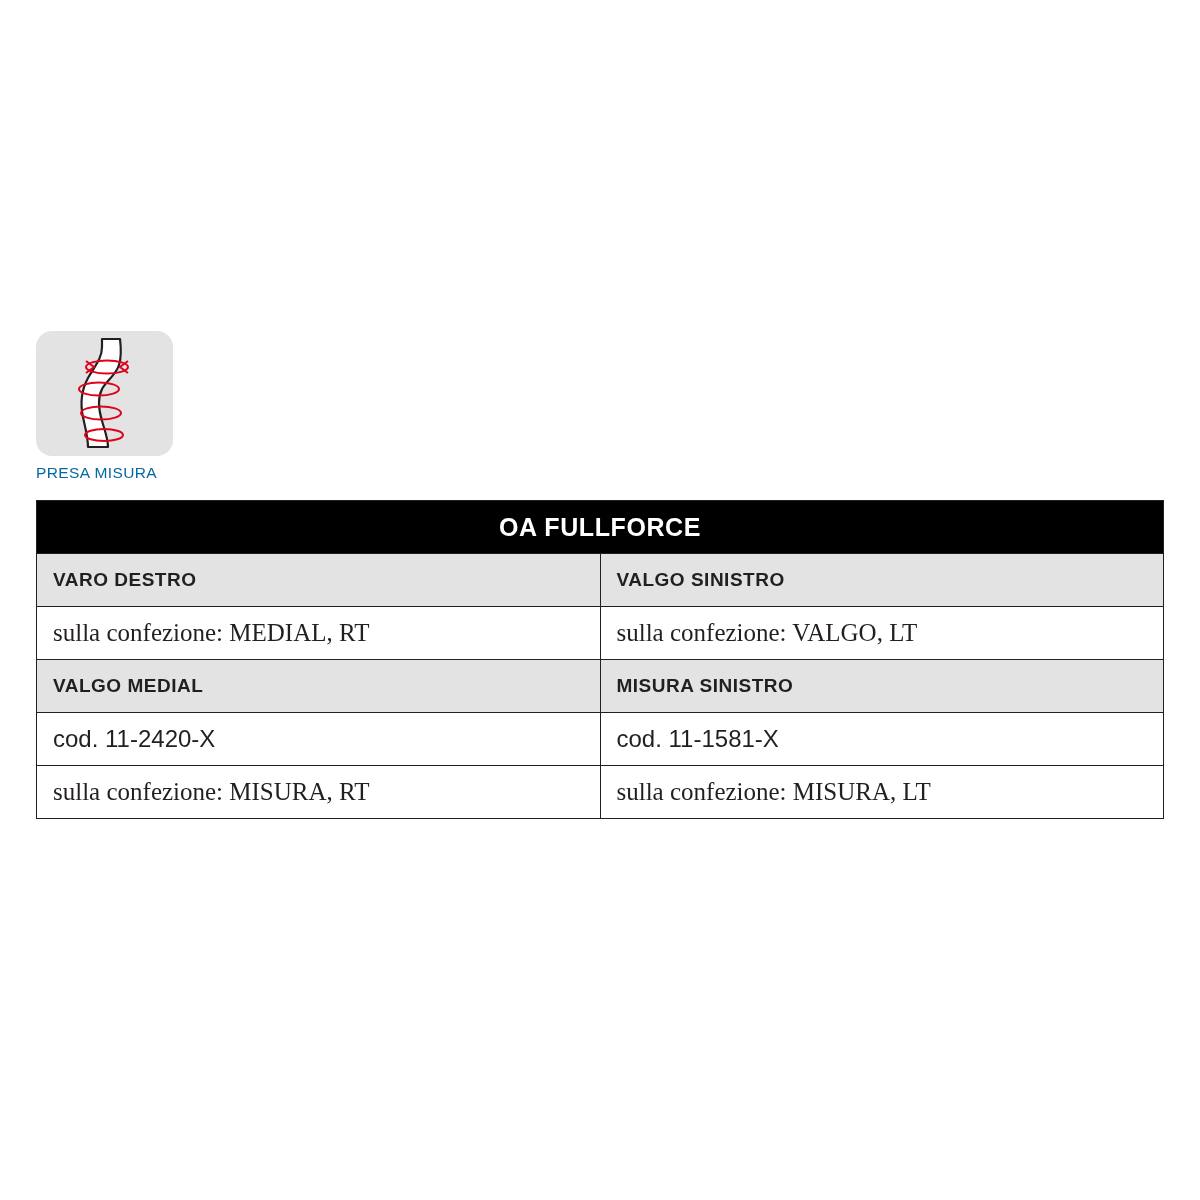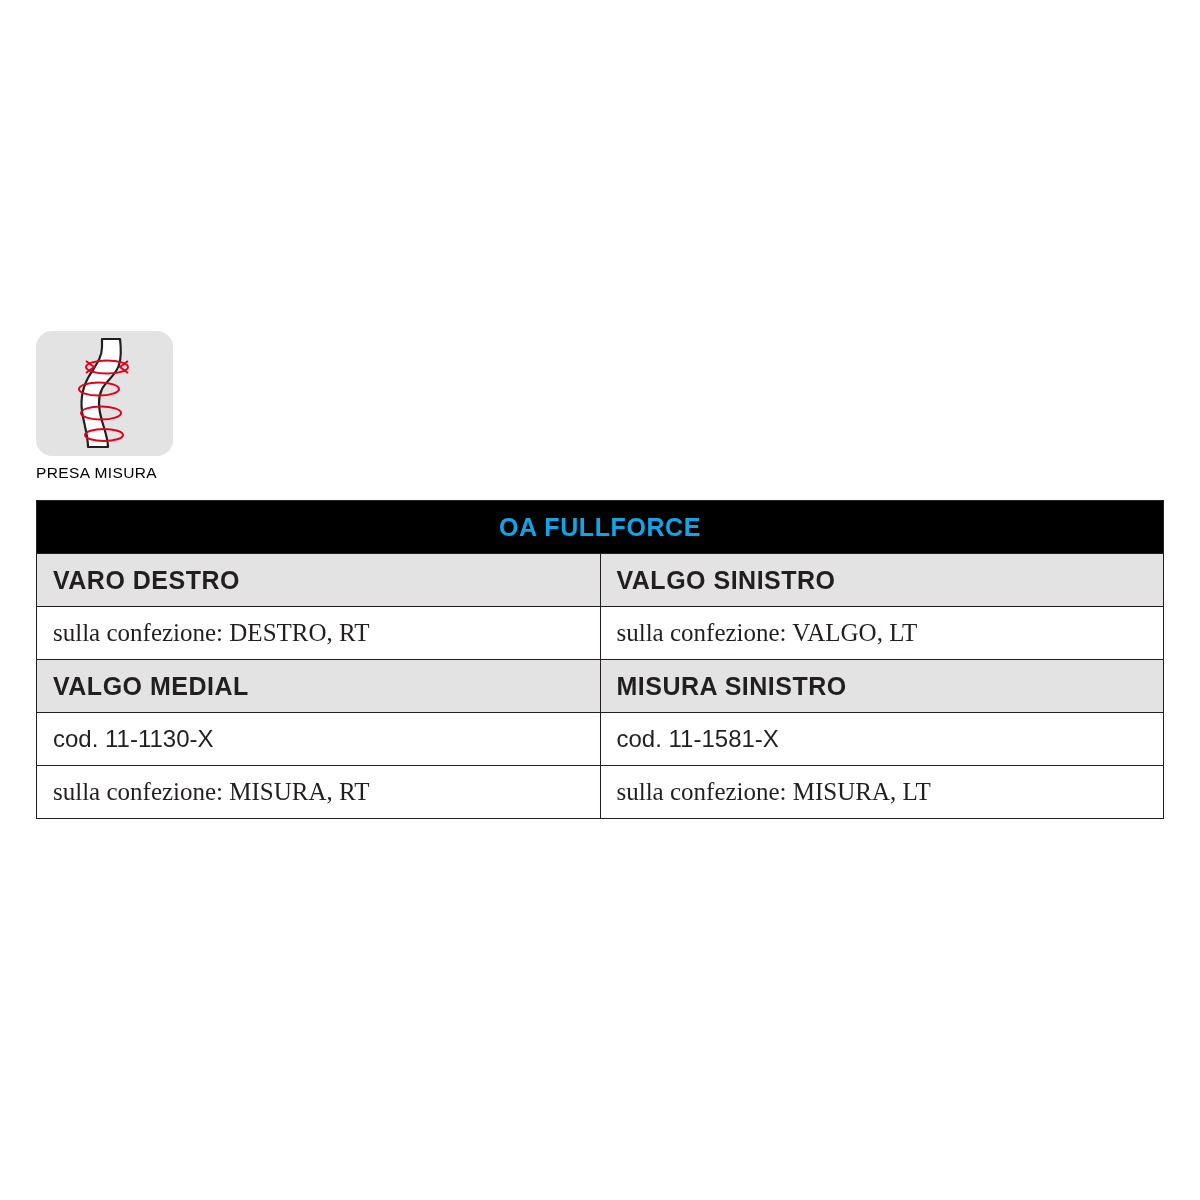--- a/index.html
+++ b/index.html
@@ -29,21 +29,21 @@
     background: #e3e3e3;
     border-radius: 16px;
     position: relative;
     overflow: hidden;
   }
   .icon-caption {
     margin-top: 8px;
     font-size: 15.5px;
     letter-spacing: 0.4px;
     font-weight: 400;
-    color: #000000;
+    color: #0369a1;
     font-family: "Liberation Sans", sans-serif;
     white-space: nowrap;
   }
   .leg-svg {
     position: absolute;
     left: 0;
     top: 0;
   }
 
   
@@ -58,32 +58,32 @@
     width: 100%;
     table-layout: fixed;
   }
   table.spec td {
     border: 1.5px solid #231f20;
     padding: 0 16px;
     vertical-align: middle;
   }
   .hdr-row td {
     background: #000000;
-    color: #0ea5e9;
+    color: #ffffff;
     text-align: center;
     height: 52px;
     font-size: 25px;
     font-weight: bold;
     letter-spacing: 0.6px;
     border-color: #000000;
   }
   .group-row td {
     background: #e3e3e3;
     height: 52px;
-    font-size: 25px;
+    font-size: 19px;
     font-weight: bold;
     letter-spacing: 0.5px;
   }
   .data-row td {
     background: #ffffff;
     height: 52px;
     font-size: 25px;
     font-weight: 400;
     font-family: "Liberation Serif", serif;
   }
@@ -118,30 +118,30 @@
     <tbody>
       <tr class="hdr-row">
         <td colspan="2">OA FULLFORCE</td>
       </tr>
 
       <tr class="group-row">
         <td>VARO DESTRO</td>
         <td>VALGO SINISTRO</td>
       </tr>
       <tr class="data-row">
-        <td>sulla confezione: DESTRO, RT</td>
+        <td>sulla confezione: MEDIAL, RT</td>
         <td>sulla confezione: VALGO, LT</td>
       </tr>
 
       <tr class="group-row">
         <td>VALGO MEDIAL</td>
         <td>MISURA SINISTRO</td>
       </tr>
       <tr class="data-row">
-        <td class="code">cod. 11-1130-X</td>
+        <td class="code">cod. 11-2420-X</td>
         <td class="code">cod. 11-1581-X</td>
       </tr>
       <tr class="data-row">
         <td>sulla confezione: MISURA, RT</td>
         <td>sulla confezione: MISURA, LT</td>
       </tr>
     </tbody>
   </table>
 </div>
 

